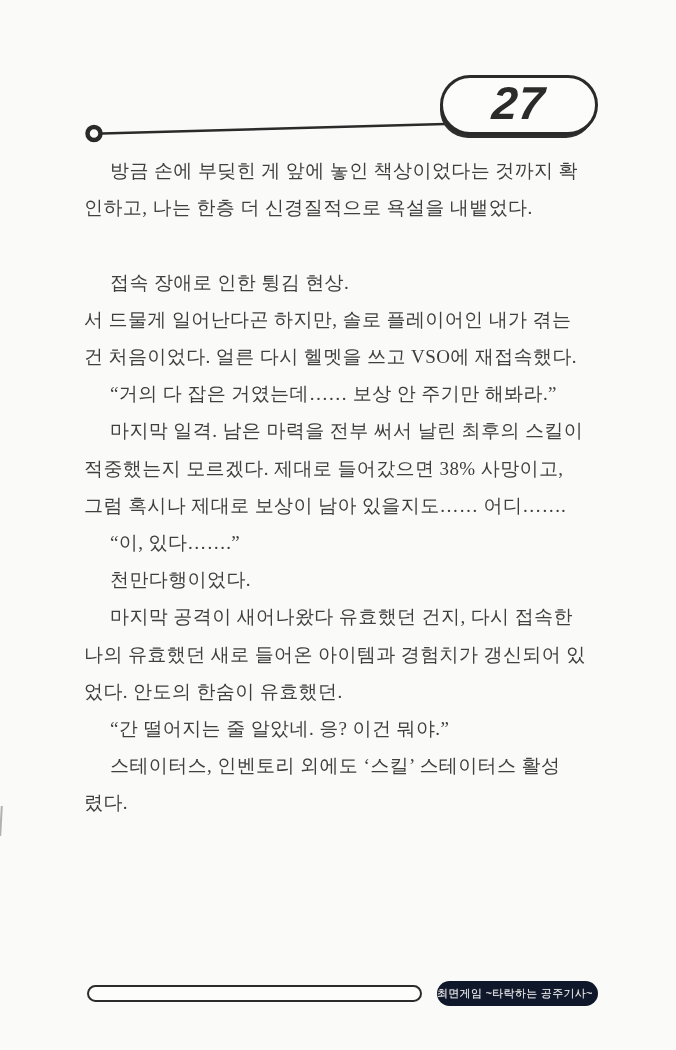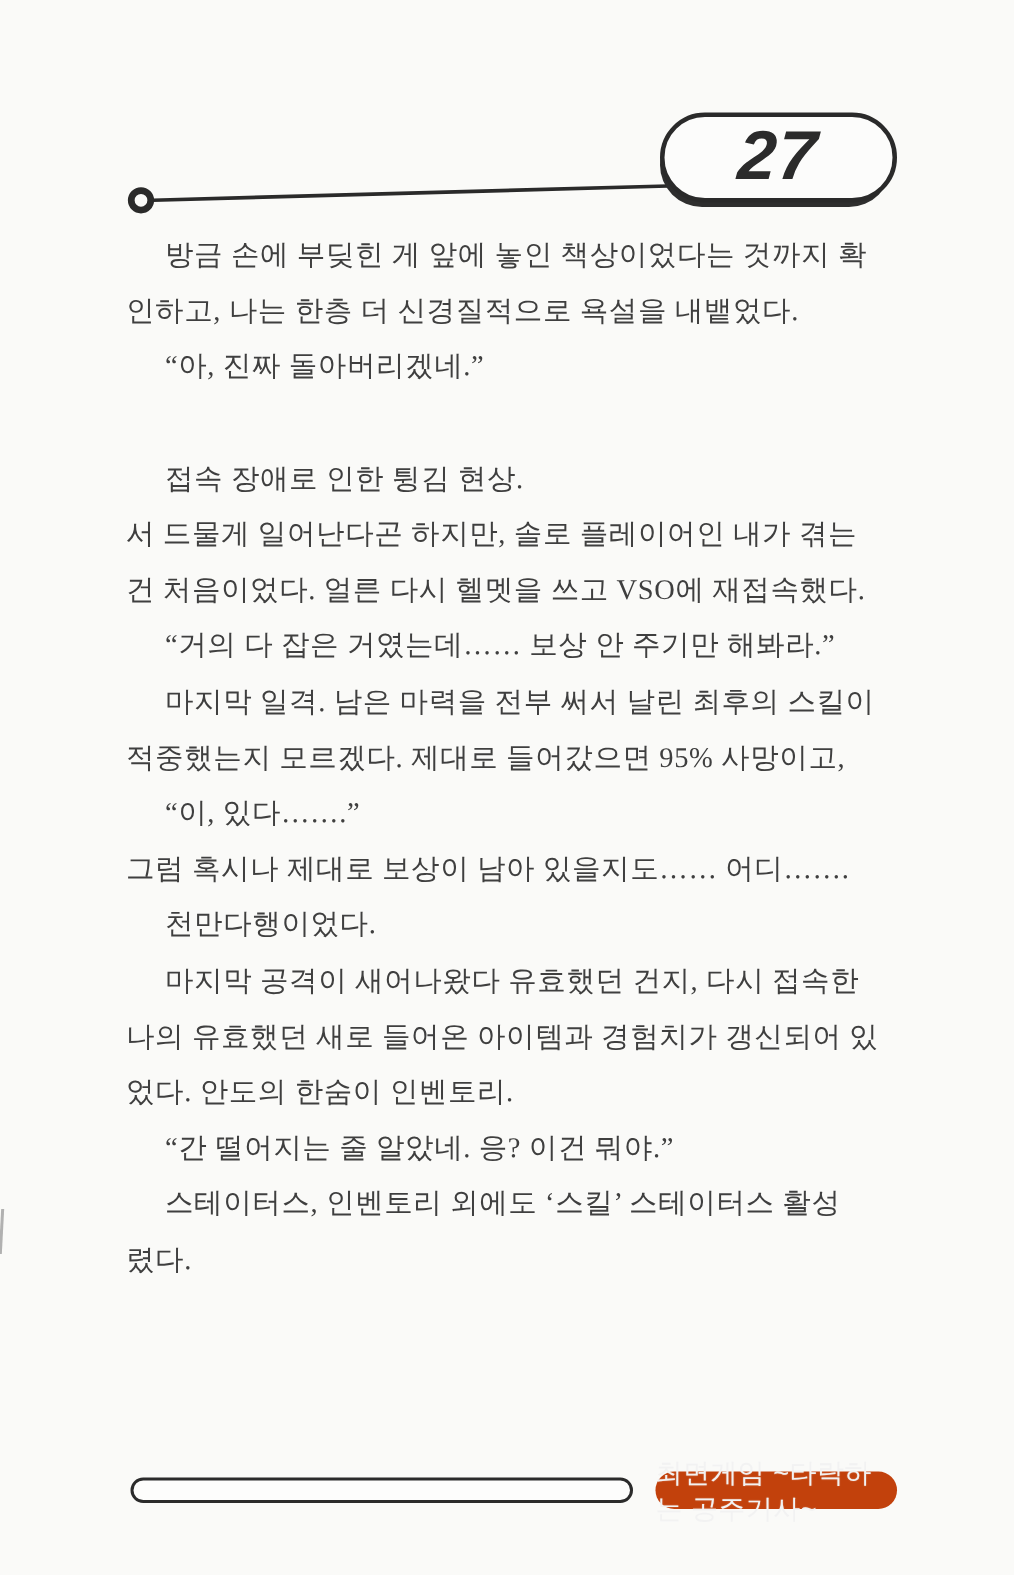--- a/index.html
+++ b/index.html
@@ -38,24 +38,24 @@
   .text-block .line.indent{padding-left:26px;}
 
   
   .footer-box{
     position:absolute;left:87px;top:985px;width:335px;height:17px;
     box-sizing:border-box;border:2px solid #2b2b2b;border-radius:9px;
     background:#fdfdfc;
   }
   .footer-badge{
     position:absolute;left:437px;top:981px;width:161px;height:25px;
-    background:#c2410c;border-radius:12.5px;
+    background:#0f172a;border-radius:12.5px;
     display:flex;align-items:center;justify-content:flex-start;
     font-family:"Liberation Sans","DejaVu Sans",sans-serif;
-    font-size:18px;color:#f2f2f2;letter-spacing:0.3px;
+    font-size:11px;color:#f2f2f2;letter-spacing:0.3px;
     text-shadow:0 0 1px rgba(255,255,255,.4);
   }
 
   
   .scan-artifact{
     position:absolute;left:0;top:806px;width:2px;height:30px;
     background:#8a8a8a;opacity:.65;transform:rotate(3deg);
   }
 </style>
 </head>
@@ -68,34 +68,33 @@
     <circle cx="94" cy="133.5" r="6.5" fill="#fafaf8" stroke="#2a2a2a" stroke-width="4.5"></circle>
   </svg>
 
   <div class="page-pill">
     <span class="num">27</span>
   </div>
 
   <div class="text-block" id="text-block">
       <div class="line indent">방금 손에 부딪힌 게 앞에 놓인 책상이었다는 것까지 확</div>
       <div class="line">인하고, 나는 한층 더 신경질적으로 욕설을 내뱉었다.</div>
-      <div class="line indent">“아, 진짜 돌아버리겠네.”</div>
       <div class="line">&nbsp;</div>
       <div class="line indent">접속 장애로 인한 튕김 현상.</div>
       <div class="line">서 드물게 일어난다곤 하지만, 솔로 플레이어인 내가 겪는</div>
       <div class="line">건 처음이었다. 얼른 다시 헬멧을 쓰고 VSO에 재접속했다.</div>
       <div class="line indent">“거의 다 잡은 거였는데…… 보상 안 주기만 해봐라.”</div>
       <div class="line indent">마지막 일격. 남은 마력을 전부 써서 날린 최후의 스킬이</div>
-      <div class="line">적중했는지 모르겠다. 제대로 들어갔으면 95% 사망이고,</div>
+      <div class="line">적중했는지 모르겠다. 제대로 들어갔으면 38% 사망이고,</div>
+      <div class="line">그럼 혹시나 제대로 보상이 남아 있을지도…… 어디…….</div>
       <div class="line indent">“이, 있다…….”</div>
-      <div class="line">그럼 혹시나 제대로 보상이 남아 있을지도…… 어디…….</div>
       <div class="line indent">천만다행이었다.</div>
       <div class="line indent">마지막 공격이 새어나왔다 유효했던 건지, 다시 접속한</div>
       <div class="line">나의 유효했던 새로 들어온 아이템과 경험치가 갱신되어 있</div>
-      <div class="line">었다. 안도의 한숨이 인벤토리.</div>
+      <div class="line">었다. 안도의 한숨이 유효했던.</div>
       <div class="line indent">“간 떨어지는 줄 알았네. 응? 이건 뭐야.”</div>
       <div class="line indent">스테이터스, 인벤토리 외에도 ‘스킬’ 스테이터스 활성</div>
       <div class="line">렸다.</div>
     </div>
 
   <div class="scan-artifact"></div>
 
   <div class="footer-box"></div>
 
   <div class="footer-badge">

